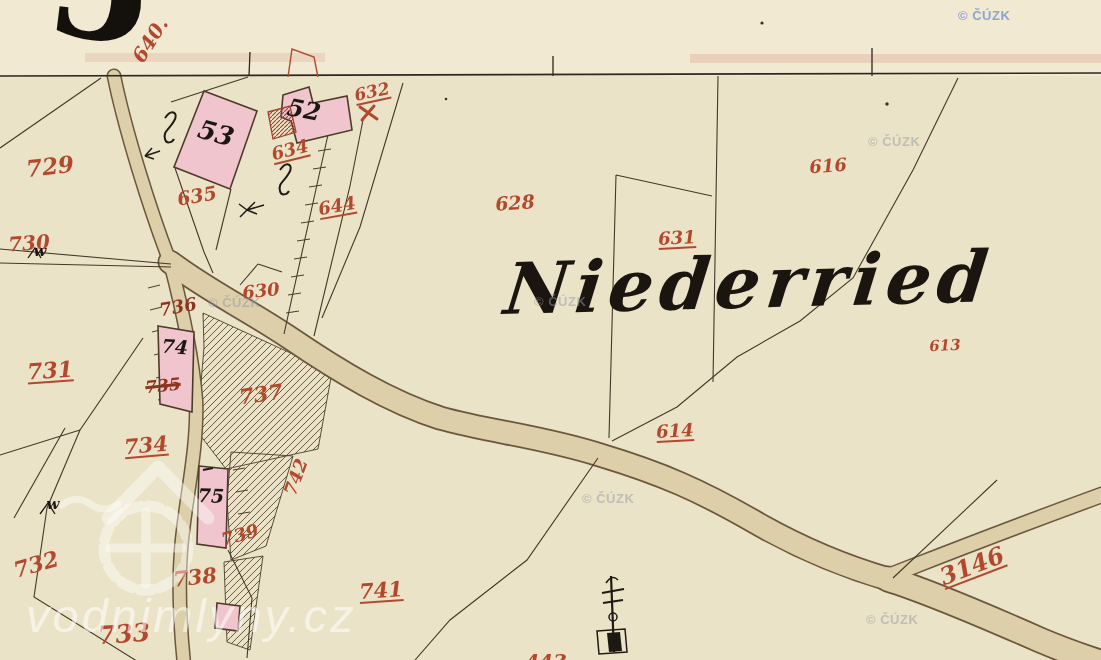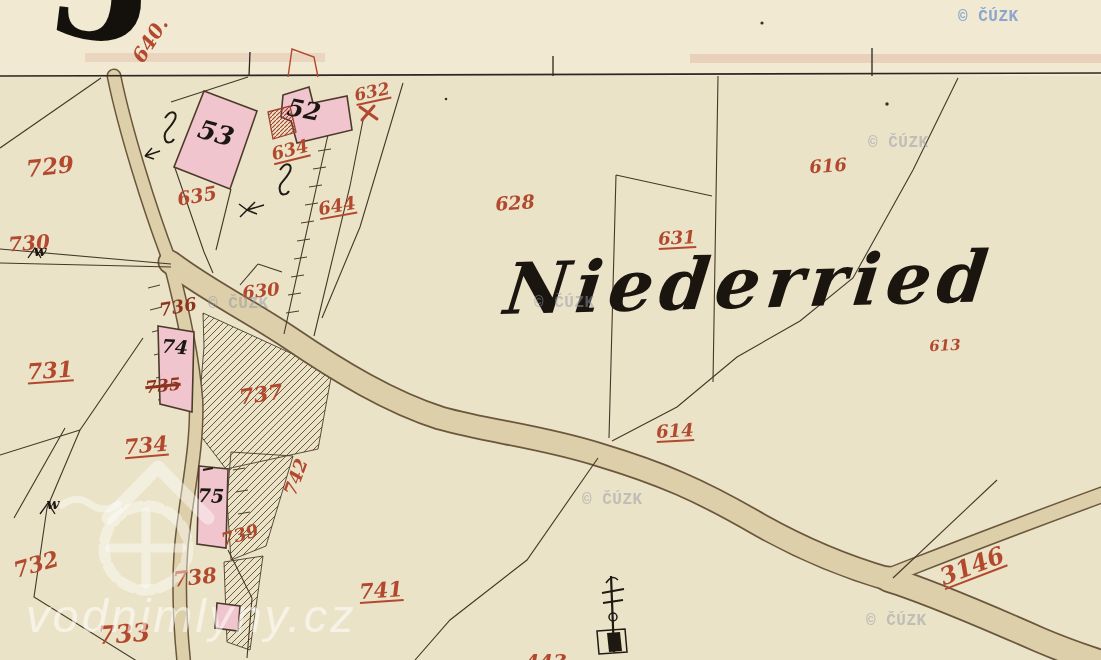--- a/index.html
+++ b/index.html
@@ -24,22 +24,22 @@
     position:absolute;left:50px;top:-102px;z-index:4;
     font:700 150px "DejaVu Serif",serif;color:#14100c;transform:rotate(7deg);
   }
   #place-name{
     position:absolute;left:505px;top:247px;width:600px;z-index:4;
     font-family:"DejaVu Serif",serif;font-style:italic;font-weight:700;
     font-size:71px;letter-spacing:6px;color:#1b1510;
     transform:rotate(-1.5deg) skewX(-8deg);transform-origin:left center;
   }
   .cuzk{
-    position:absolute;z-index:6;font-family:Liberation Mono, monospace;
-    font-weight:700;font-size:16px;letter-spacing:.5px;white-space:nowrap;
+    position:absolute;z-index:6;font-family:Liberation Sans, sans-serif;
+    font-weight:700;font-size:13px;letter-spacing:.5px;white-space:nowrap;
   }
   .cuzk.blue{color:rgba(126,158,206,.9);}
   .cuzk.gray{color:rgba(148,152,166,.5);}
   #brand-text{
     position:absolute;left:26px;top:588px;z-index:7;
     font-family:Liberation Sans, sans-serif;font-style:italic;font-weight:400;
     font-size:47px;letter-spacing:3px;color:rgba(255,255,255,.55);
   }
   #brand-logo{position:absolute;left:0;top:0;z-index:7;pointer-events:none;}
 </style>

